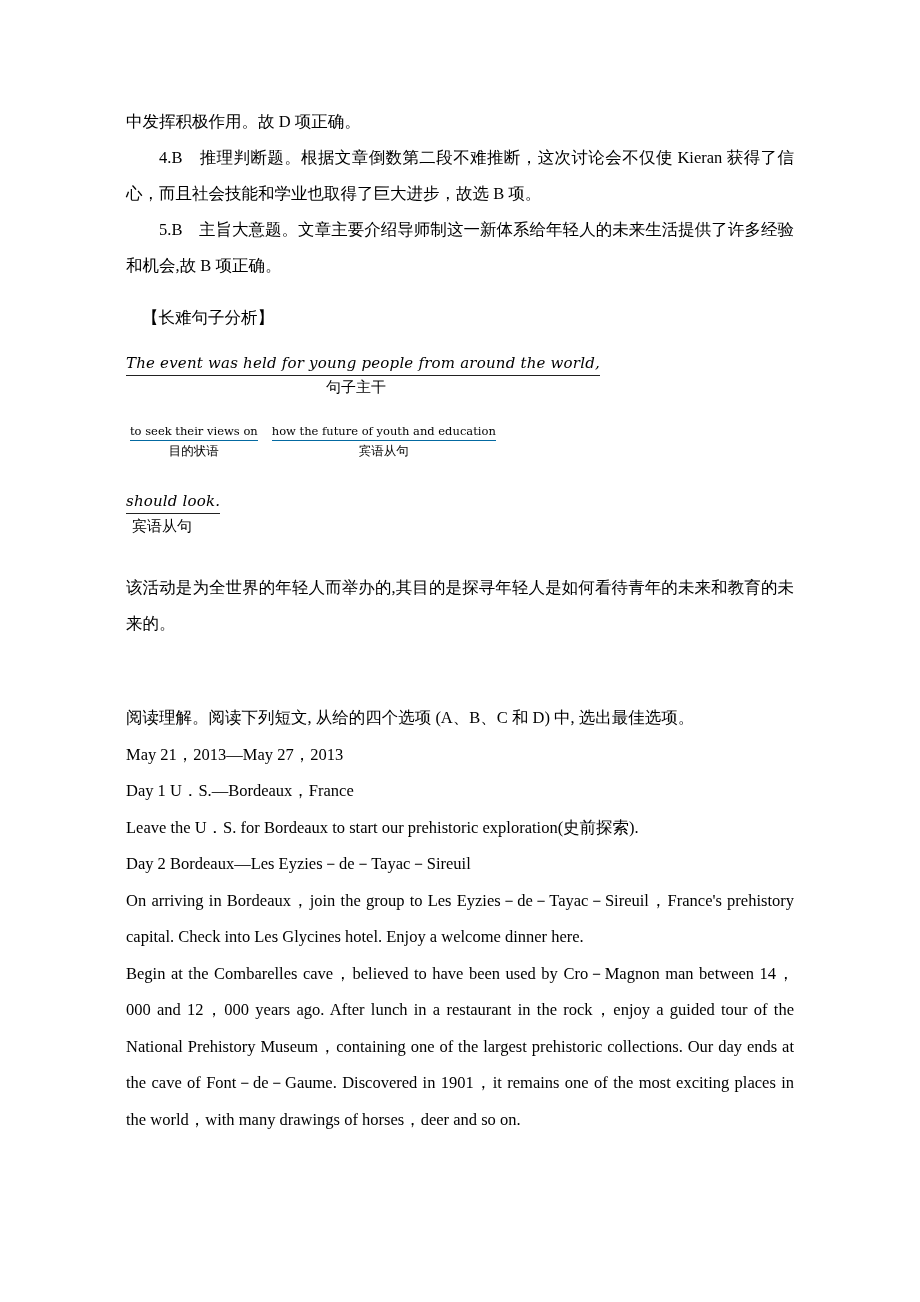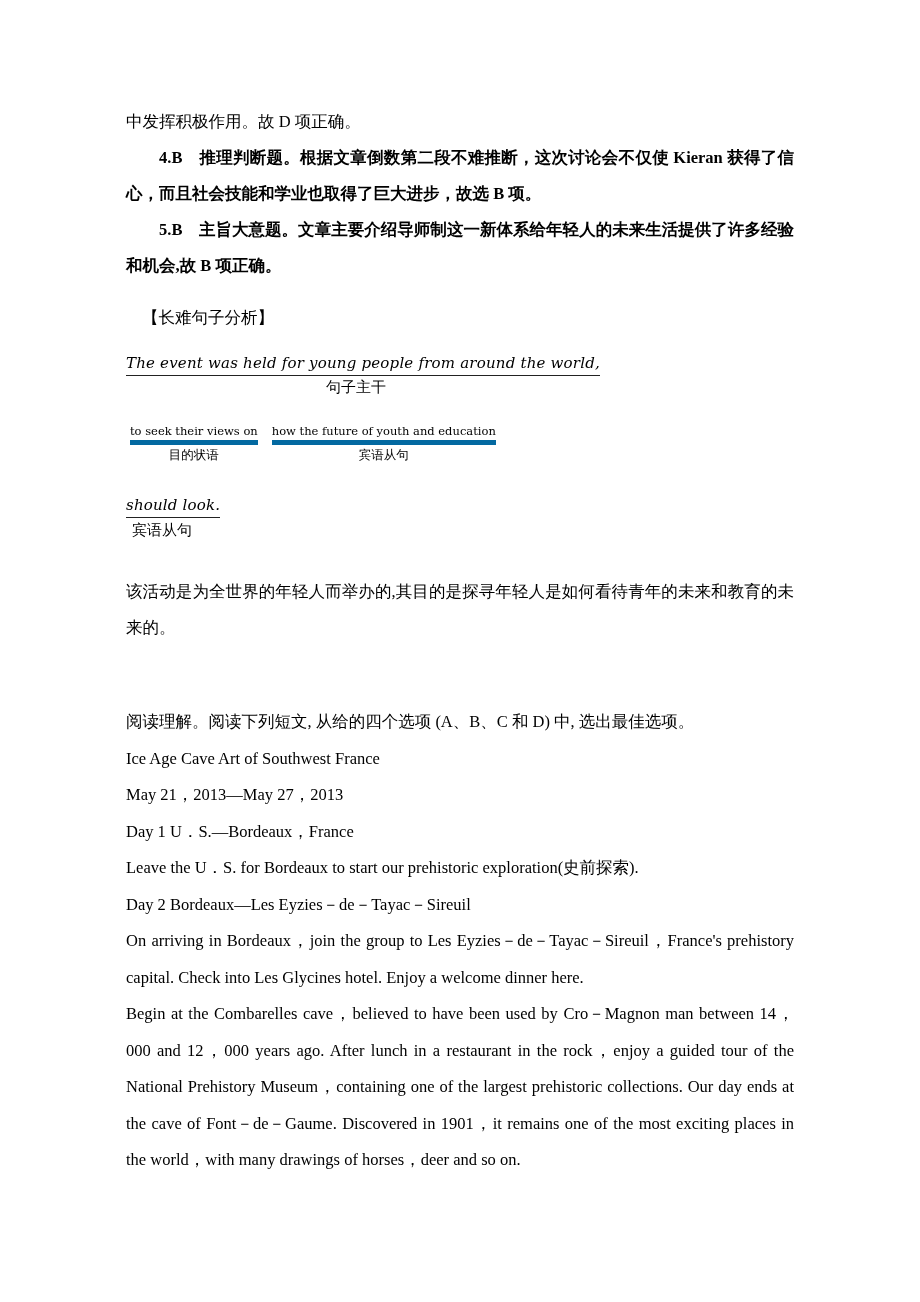--- a/index.html
+++ b/index.html
@@ -31,21 +31,20 @@
   }
   p.line {
     margin: 0;
     font-size: 16.5px;
     line-height: 36px;
     text-align: justify;
     text-justify: inter-ideograph;
   }
   p.indent {
     text-indent: 33px;
-    font-weight: bold;
   }
   .cn {
     font-family: "Liberation Serif", "DejaVu Serif", serif;
   }
   .section-title {
     margin: 16px;
     font-size: 16.5px;
     line-height: 36px;
   }
   
@@ -80,21 +79,21 @@
   .seg-wrap {
     display: flex;
     gap: 14px;
     align-items: flex-start;
   }
   .seg {
     display: flex;
     flex-direction: column;
   }
   .seg .top {
-    border-bottom: 5px solid #0369a1;
+    border-bottom: 1px solid #0369a1;
     padding-bottom: 1px;
   }
   .seg .cap {
     text-align: center;
     margin-top: 2px;
     font-family: Liberation Serif, serif;
   }
   .big-cap {
     font-family: "Liberation Serif", "DejaVu Serif", serif;
     font-size: 15px;
@@ -154,21 +153,20 @@
     </div>
 
     <div class="spacer-md"></div>
 
     <p class="line cn">该活动是为全世界的年轻人而举办的,其目的是探寻年轻人是如何看待青年的未来和教育的未来的。</p>
 
     <div class="spacer-lg"></div>
 
     <div class="passage">
       <p class="cn">阅读理解。阅读下列短文, 从给的四个选项 (A、B、C 和 D) 中, 选出最佳选项。</p>
-      <p>Ice Age Cave Art of Southwest France</p>
       <p>May 21，2013—May 27，2013</p>
       <p>Day 1 U．S.—Bordeaux，France</p>
       <p>Leave the U．S. for Bordeaux to start our prehistoric exploration(史前探索).</p>
       <p>Day 2 Bordeaux—Les Eyzies－de－Tayac－Sireuil</p>
       <p>On arriving in Bordeaux，join the group to Les Eyzies－de－Tayac－Sireuil，France's prehistory capital. Check into Les Glycines hotel. Enjoy a welcome dinner here.</p>
       <p>Begin at the Combarelles cave，believed to have been used by Cro－Magnon man between 14，000 and 12，000 years ago. After lunch in a restaurant in the rock，enjoy a guided tour of the National Prehistory Museum，containing one of the largest prehistoric collections. Our day ends at the cave of Font－de－Gaume. Discovered in 1901，it remains one of the most exciting places in the world，with many drawings of horses，deer and so on.</p>
     </div>
 
   </div>
 </div>

